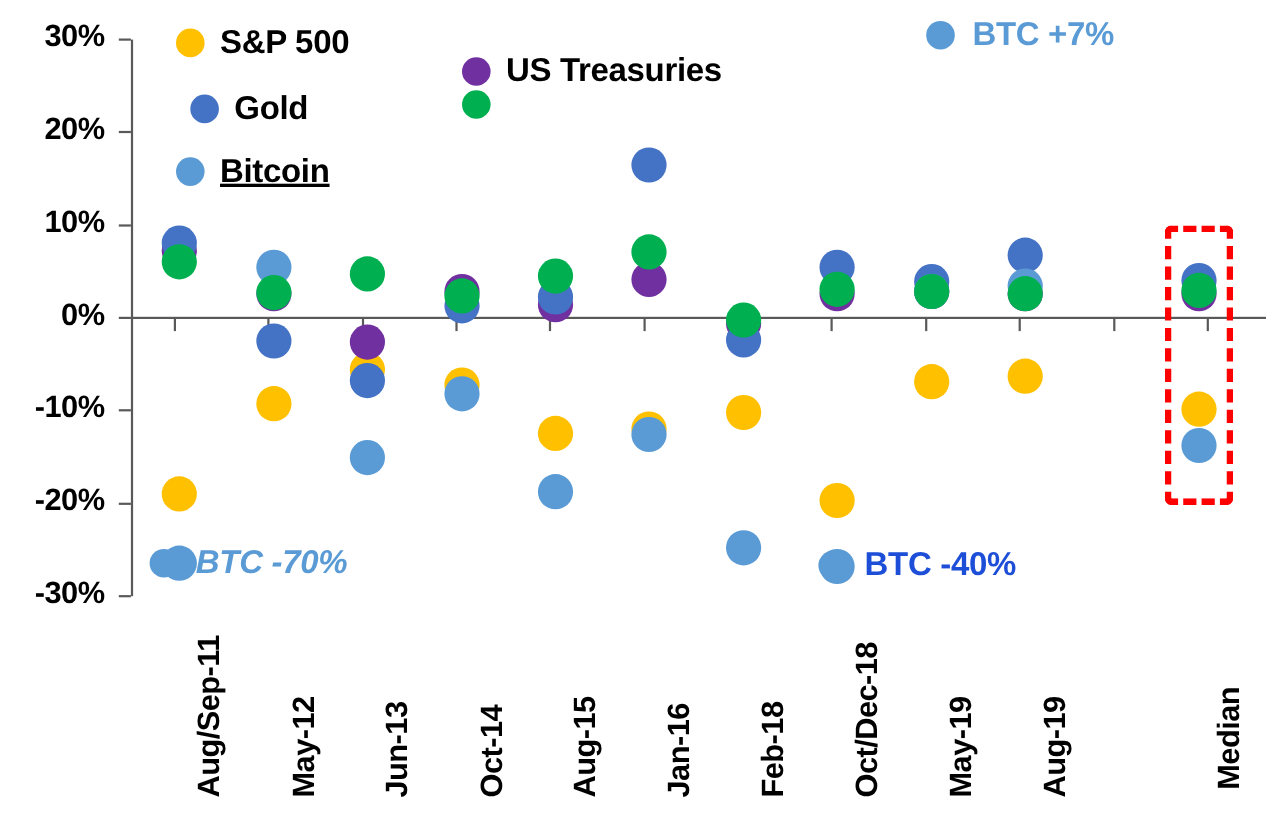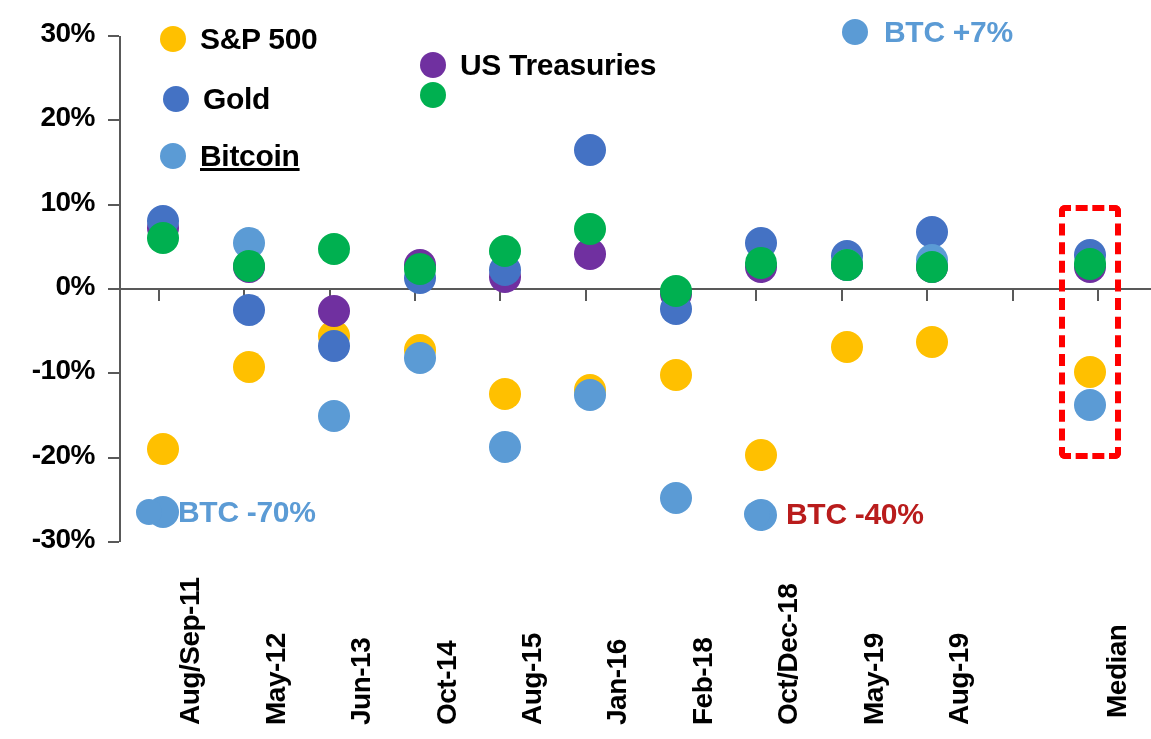--- a/index.html
+++ b/index.html
@@ -180,21 +180,21 @@
       <div class="marker" title="JPY vs USD May-19: 2.9%" style="background: rgb(0, 176, 80); width: 32px; height: 32px; left: 831px; top: 248.543px;"></div>
       <div class="marker" title="JPY vs USD Aug-19: 2.6%" style="background: rgb(0, 176, 80); width: 32px; height: 32px; left: 916px; top: 251.073px;"></div>
       <div class="marker" title="JPY vs USD Median: 3%" style="background: rgb(0, 176, 80); width: 32px; height: 32px; left: 1074px; top: 247.7px;"></div>
     </div>
 
   <div id="legend">
       <div class="legend-item" style="left: 160px; top: 22px;">
         <span class="legend-dot" style="background: rgb(255, 192, 0);"></span>
         <span class="legend-text">S&amp;P 500</span>
       </div>
-      <div class="legend-item" style="left: 163px; top: 82px;">
+      <div class="legend-item" style="left: 173px; top: 82px;">
         <span class="legend-dot" style="background: rgb(68, 114, 196);"></span>
         <span class="legend-text">Gold</span>
       </div>
       <div class="legend-item" style="left: 160px; top: 139px; text-decoration: underline;">
         <span class="legend-dot" style="background: rgb(91, 155, 213);"></span>
         <span class="legend-text">Bitcoin</span>
       </div>
       <div class="legend-item" style="left: 420px; top: 22px; margin-top: 26px;">
         <span class="legend-dot" style="background: rgb(112, 48, 160);"></span>
         <span class="legend-text">US Treasuries</span>
@@ -204,21 +204,21 @@
       </div>
     </div>
 
   <div class="anno" style="left:842px;top:15px;">
     <span class="anno-dot" style="background:#5B9BD5;"></span>
     <span class="anno-text" style="color:#5B9BD5;">BTC +7%</span>
   </div>
 
   <div class="anno" style="left:136px;top:495px;">
     <span class="anno-dot" style="background:#5B9BD5;"></span>
-    <span class="anno-text" style="color:#5B9BD5;">BTC -70%</span>
+    <span class="anno-text" style="color:#5B9BD5;font-style:italic;">BTC -70%</span>
   </div>
 
   <div class="anno" style="left:744px;top:497px;">
     <span class="anno-dot" style="background:#5B9BD5;"></span>
-    <span class="anno-text" style="color:#b91c1c;">BTC -40%</span>
+    <span class="anno-text" style="color:#1d4ed8;">BTC -40%</span>
   </div>
 
 </div>
 
 </body></html>

